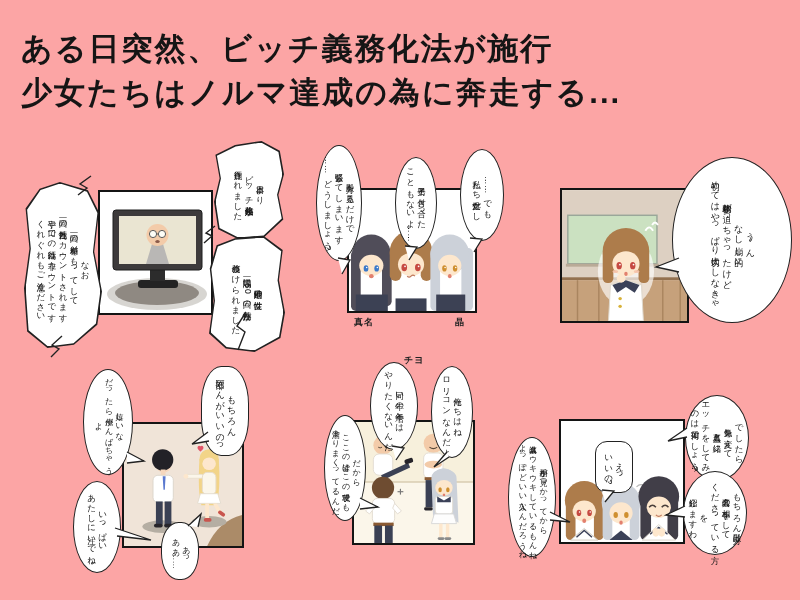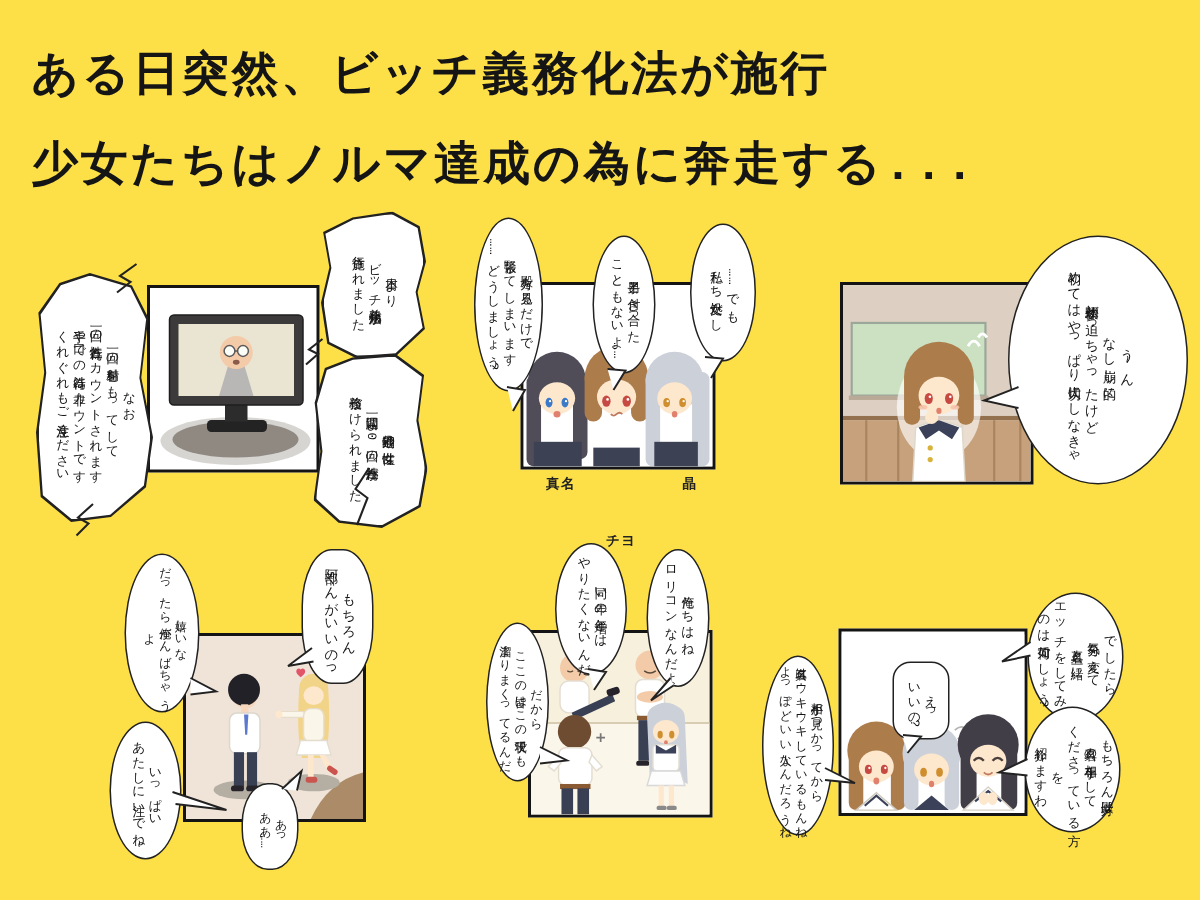--- a/index.html
+++ b/index.html
@@ -1,17 +1,17 @@
 <!DOCTYPE html>
 <html><head>
 <meta charset="utf-8">
 <style>
   html,body{margin:0;padding:0;background:#fff;}
-  #canvas{position:relative;width:800px;height:600px;background:#fde047;overflow:hidden;
-          font-family:Liberation Mono, monospace;color:#111;}
+  #canvas{position:relative;width:800px;height:600px;background:#fca5a5;overflow:hidden;
+          font-family:Liberation Sans, sans-serif;color:#111;}
   .title-line{position:absolute;left:21px;font-weight:700;font-size:31px;letter-spacing:2px;color:#151515;white-space:nowrap;}
   .panel{position:absolute;border:2px solid #141414;box-sizing:border-box;background:#fff;z-index:1;}
   .panel svg{display:block;}
   .bubble{position:absolute;z-index:5;box-sizing:border-box;}
   .ell{background:#fff;border:1.5px solid #222;display:flex;align-items:center;justify-content:center;border-radius:50%;}
   .rr{background:#fff;border:1.5px solid #222;display:flex;align-items:center;justify-content:center;border-radius:12px;}
   .v{writing-mode:vertical-rl;text-orientation:mixed;white-space:pre-line;font-size:9px;line-height:1.3;
      letter-spacing:0.5px;color:#141414;text-align:center;}
   .fs85{font-size:8.5px;} .fs8{font-size:8px;}
   .jag{position:absolute;z-index:5;}
@@ -23,21 +23,21 @@
   .tail{position:absolute;z-index:6;overflow:visible;}
   .zig{position:absolute;z-index:6;overflow:visible;}
   .name{position:absolute;font-size:9px;font-weight:700;color:#222;z-index:2;letter-spacing:1px;}
 </style>
 </head>
 <body>
 
 <div id="canvas">
 
   <div class="title-line" style="top:28px;">ある日突然、ビッチ義務化法が施行</div>
-  <div class="title-line" style="top:72px;margin-top:16px;">少女たちはノルマ達成の為に奔走する...</div>
+  <div class="title-line" style="top:72px;">少女たちはノルマ達成の為に奔走する...</div>
 
   <div class="panel" style="left:98px;top:190px;width:115px;height:125px;">
     <svg width="111" height="121" viewBox="0 0 111 121">
       <ellipse cx="57" cy="102" rx="50" ry="16" fill="#8d867c" opacity="0.35"></ellipse>
       <ellipse cx="57" cy="101" rx="42" ry="12" fill="#7d766e" opacity="0.8"></ellipse>
       <rect x="38" y="88" width="40" height="8" rx="3" fill="#232323"></rect>
       <rect x="50" y="76" width="15" height="13" fill="#2c2c2c"></rect>
       <rect x="13" y="18" width="89" height="60" rx="3" fill="#3d3a3b" stroke="#1e1e1e"></rect>
       <rect x="19" y="24" width="77" height="48" fill="#eae5d2"></rect>
       <path d="M46,72 L52,52 L63,52 L69,72 Z" fill="#b9b7b5"></path>
@@ -81,21 +81,21 @@
       <ellipse cx="104" cy="78" rx="12" ry="11" fill="#fde7cd"></ellipse>
       <ellipse cx="98.5" cy="81" rx="2.3" ry="3.2" fill="#cf8f2f"></ellipse>
       <ellipse cx="109.5" cy="81" rx="2.3" ry="3.2" fill="#cf8f2f"></ellipse>
       <circle cx="99.2" cy="80" r="0.8" fill="#fff"></circle>
         <circle cx="110.2" cy="80" r="0.8" fill="#fff"></circle>
       <ellipse cx="104" cy="89" rx="1.9" ry="2.2" fill="#e2806e"></ellipse>
       <rect x="90" y="108" width="30" height="17" fill="#3c4154"></rect>
     </svg>
   </div>
 
-  <div class="name" style="left:364px;top:316px;">真名</div>
+  <div class="name" style="left:354px;top:316px;">真名</div>
   <div class="name" style="left:404px;top:317px;margin-top:37px;">チヨ</div>
   <div class="name" style="left:455px;top:316px;">晶</div>
 
   <div class="panel" style="left:560px;top:188px;width:129px;height:135px;">
     <svg width="125" height="131" viewBox="0 0 129 135">
       <rect width="129" height="135" fill="#ddd0c2"></rect>
       <rect x="6" y="26" width="92" height="50" fill="#cbe1c1" stroke="#9aa79a" stroke-width="1.5"></rect>
       <rect x="4" y="76" width="96" height="3" fill="#b9aa97"></rect>
       <rect x="0" y="90" width="129" height="3" fill="#93714f"></rect>
       <rect x="0" y="93" width="129" height="42" fill="#c6a17b"></rect>

